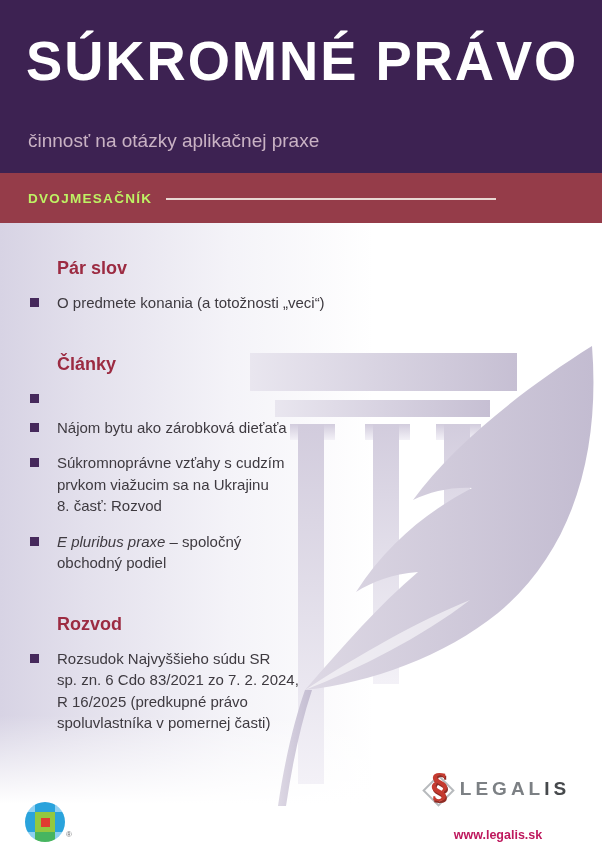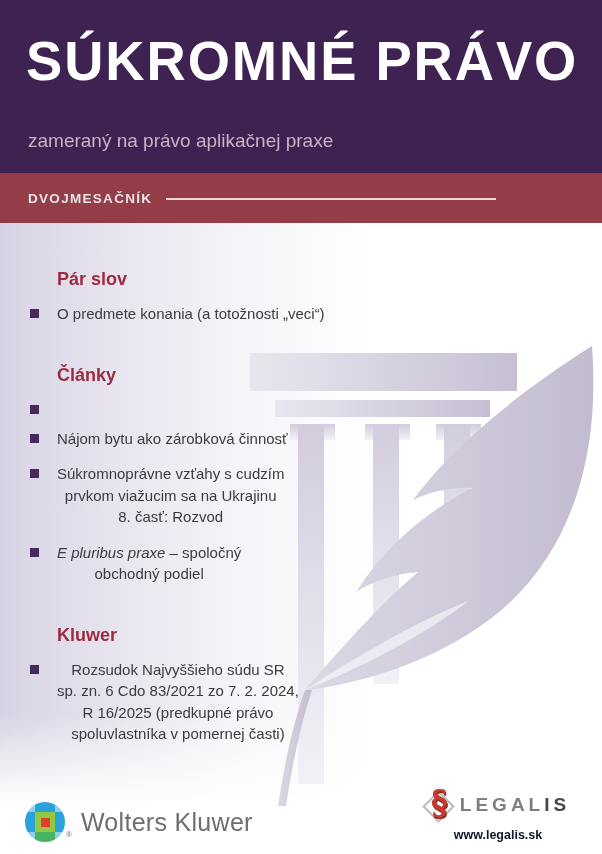--- a/index.html
+++ b/index.html
@@ -19,44 +19,44 @@
   .subtitle{
     position:absolute;left:28px;top:103px;
     font-size:19px;line-height:25px;color:#c9b2c4;font-weight:500;
   }
   
   .band{
     position:absolute;top:173px;left:0;right:0;height:50px;
     background:#953c49;display:flex;align-items:center;
   }
   .band-label{
-    margin-left:28px;color:#e5e5e5;font-size:13.5px;
+    margin-left:28px;color:#bef264;font-size:13.5px;
     letter-spacing:1.3px;font-weight:600;
   }
   .band-line{height:2px;width:330px;background:#e9d8d3;margin-left:14px;margin-top:1px;}
   
   .content{
     position:absolute;top:223px;left:0;right:0;bottom:0;
     background:
       linear-gradient(180deg, rgba(255,255,255,0) 78%, #ffffff 92%),
       linear-gradient(90deg, #d7d3e4 0%, #e3e0ec 14%, #f4f3f8 38%, #ffffff 62%, #ffffff 100%);
   }
   .watermark{position:absolute;top:115px;right:0;width:362px;height:470px;pointer-events:none;}
-  .toc{position:relative;padding-top:46px;width:360px;}
+  .toc{position:relative;padding-top:35px;width:360px;}
   .section-heading{
     margin:0 0 0 57px;color:#9c2b42;font-size:18px;font-weight:bold;line-height:20px;
   }
   .section-heading.gap{margin-top:40px;}
   .toc-item{display:flex;margin-top:14px;}
   .bullet{
     flex:none;width:9px;height:9px;background:#46295c;margin:6px 0 0 30px;
   }
   .toc-item-text{
     margin-left:18px;font-size:15px;line-height:21.5px;color:#3e3a40;
-    white-space:pre-line;max-width:270px;text-align:center;
+    white-space:pre-line;max-width:270px;
   }
   .toc-item-text em{font-style:italic;}
   
   .footer-wk{position:absolute;left:25px;bottom:12px;display:flex;align-items:center;}
   .wk-logo{
     position:relative;width:40px;height:40px;border-radius:50%;overflow:hidden;
     display:grid;grid-template-columns:repeat(4,1fr);grid-template-rows:repeat(4,1fr);
     flex:none;
   }
   .wk-logo div{width:100%;height:100%;}
@@ -74,32 +74,32 @@
     position:absolute;left:1px;top:10px;width:19px;height:19px;
     border:2px solid #b7babd;transform:rotate(45deg);background:transparent;
   }
   .legalis-section{
     position:absolute;left:5px;top:-2px;font-family:"DejaVu Serif",serif;
     font-size:33px;line-height:40px;font-weight:bold;color:#c53b30;
     text-shadow:1px 2px 0 #8f2b24;
   }
   .legalis-name{font-size:19px;font-weight:bold;letter-spacing:4px;color:#7c8084;margin-left:4px;}
   .legalis-name .dark{color:#46494c;}
-  .legalis-url{margin-top:3px;font-size:12.5px;font-weight:bold;color:#0f172a;}
+  .legalis-url{margin-top:19px;font-size:12.5px;font-weight:bold;color:#be185d;}
 </style>
 </head>
 <body>
 
 <div class="page">
 
   <header class="header">
     <div class="title">SÚKROMNÉ PRÁVO</div>
     <div class="subtitle">
       <br>
-      <span>zameraný na právo aplikačnej praxe</span>
+      <span>činnosť na otázky aplikačnej praxe</span>
     </div>
   </header>
 
   <div class="band">
     <span class="band-label">DVOJMESAČNÍK</span>
     <span class="band-line"></span>
   </div>
 
   <div class="content">
 
@@ -150,35 +150,35 @@
         <span class="bullet"></span>
         <span class="toc-item-text">O predmete konania (a totožnosti „veci“)</span>
       </div>
 
       <h2 class="section-heading gap">Články</h2>
       <div class="toc-item">
         <span class="bullet"></span>
       </div>
       <div class="toc-item">
         <span class="bullet"></span>
-        <span class="toc-item-text">Nájom bytu ako zárobková činnosť</span>
+        <span class="toc-item-text">Nájom bytu ako zárobková dieťaťa</span>
       </div>
       <div class="toc-item">
         <span class="bullet"></span>
         <span class="toc-item-text">Súkromnoprávne vzťahy s cudzím
 prvkom viažucim sa na Ukrajinu
 8. časť: Rozvod</span>
       </div>
       <div class="toc-item">
         <span class="bullet"></span>
         <span class="toc-item-text"><em>E pluribus praxe</em><span> – spoločný
 obchodný podiel</span></span>
       </div>
 
-      <h2 class="section-heading gap">Kluwer</h2>
+      <h2 class="section-heading gap">Rozvod</h2>
       <div class="toc-item">
         <span class="bullet"></span>
         <span class="toc-item-text">Rozsudok Najvyššieho súdu SR
 sp. zn. 6 Cdo 83/2021 zo 7. 2. 2024,
 R 16/2025 (predkupné právo
 spoluvlastníka v pomernej časti)</span>
       </div>
 
     </div>
   </div>
@@ -197,21 +197,20 @@
         <div class="wk-c3"></div>
         <div class="wk-c3"></div>
         <div class="wk-c2"></div>
       <div class="wk-c1"></div>
         <div class="wk-c4"></div>
         <div class="wk-c4"></div>
         <div class="wk-c1"></div>
       <span class="wk-center"></span>
     </span>
     <span class="wk-reg">®</span>
-    <span class="wk-name">Wolters Kluwer</span>
   </div>
 
   <div class="footer-legalis">
     <div class="legalis-row">
       <span class="legalis-mark">
         <span class="legalis-diamond"></span>
         <span class="legalis-section">§</span>
       </span>
       <span class="legalis-name"><span>LEGAL</span><span class="dark">IS</span></span>
     </div>

